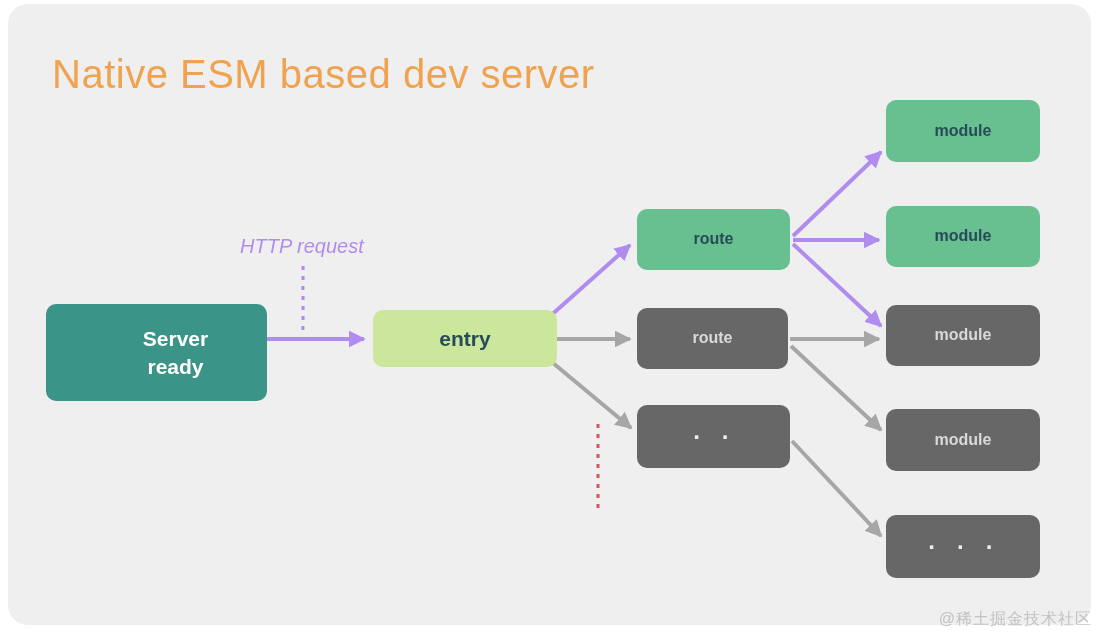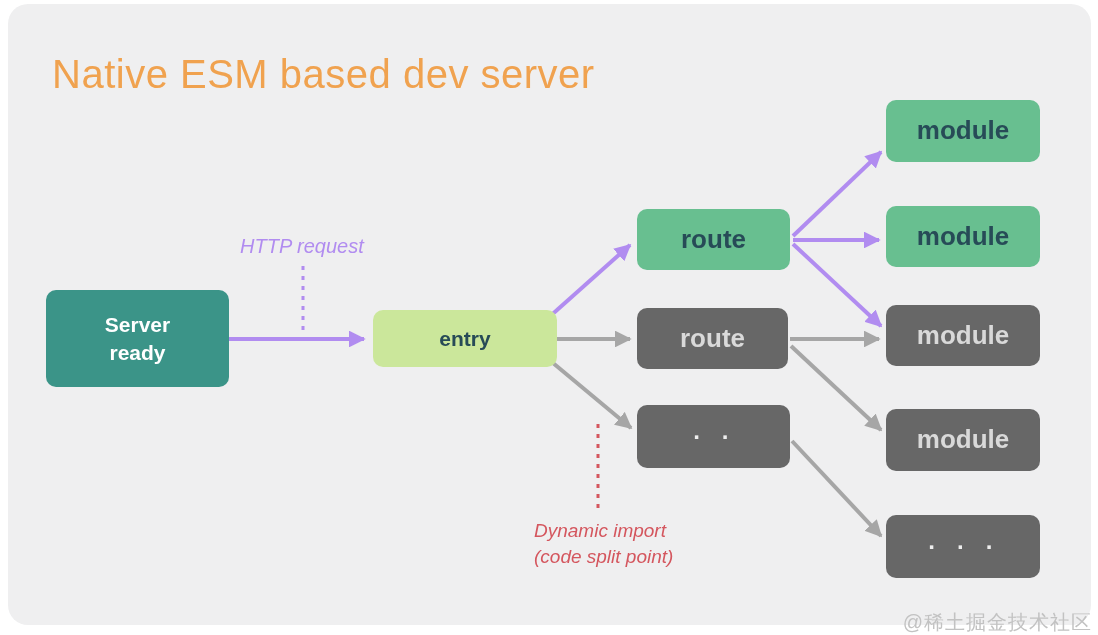--- a/index.html
+++ b/index.html
@@ -38,37 +38,37 @@
   .dash-red     { stroke: var(--red, #d4565e); stroke-width: 3; stroke-dasharray: 4 6; fill: none; }
   .head-purple  { fill: var(--purple, #b18cf0); }
   .head-gray    { fill: var(--gray-arrow, #a6a6a6); }
   .node {
     position: absolute;
     display: flex;
     align-items: center;
     justify-content: center;
     text-align: center;
     border-radius: 10px;
-    font-size: 26px;
+    font-size: 16px;
     font-weight: 600;
     white-space: pre-line;
     line-height: 1.3;
   }
   .node.teal   { background: var(--teal, #3b9488);  color: #ffffff; font-weight: 700; font-size: 21px; }
   .node.lime   { background: var(--lime, #cbe79b);  color: var(--dark-text, #274b57); font-weight: 700; font-size: 21px; }
   .node.green  { background: var(--green, #68bf90); color: var(--dark-text, #274b57); }
   .node.gray   { background: var(--gray-box, #676767); color: #d9d9d9; }
   .node.dots   { color: #eeeeee; font-size: 24px; letter-spacing: 4px; word-spacing: 6px; }
   .floating-label { position: absolute; pointer-events: none; font-style: italic; }
   .http-label { left: 240px; top: 235px; font-size: 20px; color: var(--purple, #b18cf0); }
   .dynamic-label { left: 534px; top: 518px; font-size: 19px; line-height: 26px; color: var(--red, #d4565e); }
   .watermark {
     position: absolute;
     right: 6px; top: 609px;
-    font-size: 20px;
+    font-size: 16px;
     color: var(--watermark, #c2c2c2);
     letter-spacing: 1px;
   }
 </style>
 </head>
 <body>
 
 <div class="stage">
   <div class="panel"></div>
 
@@ -94,21 +94,21 @@
     <line class="arrow-purple" x1="793" y1="244" x2="881" y2="326" marker-end="url(#hp)"></line>
 
     <line class="arrow-gray" x1="790" y1="339" x2="879" y2="339" marker-end="url(#hg)"></line>
     <line class="arrow-gray" x1="791" y1="346" x2="881" y2="430" marker-end="url(#hg)"></line>
     <line class="arrow-gray" x1="792" y1="441" x2="881" y2="536" marker-end="url(#hg)"></line>
 
     <line class="dash-purple" x1="303" y1="266" x2="303" y2="330"></line>
     <line class="dash-red" x1="598" y1="424" x2="598" y2="514"></line>
   </svg>
 
-  <div class="node teal" style="left:46px;  top:290px; width:183px; height:97px;">Server
+  <div class="node teal" style="left:46px;  top:304px; width:183px; height:97px;padding-left:38px;">Server
 ready</div>
 
   <div class="node lime" style="left:373px; top:310px; width:184px; height:57px;">entry</div>
 
   <div class="node green" style="left:637px; top:209px; width:153px; height:61px;">route</div>
 
   <div class="node gray" style="left:637px; top:308px; width:151px; height:61px;">route</div>
 
   <div class="node gray dots" style="left:637px; top:405px; width:153px; height:63px;">· ·</div>
 
@@ -117,19 +117,15 @@
   <div class="node green" style="left:886px; top:206px; width:154px; height:61px;">module</div>
 
   <div class="node gray" style="left:886px; top:305px; width:154px; height:61px;">module</div>
 
   <div class="node gray" style="left:886px; top:409px; width:154px; height:62px;">module</div>
 
   <div class="node gray dots" style="left:886px; top:515px; width:154px; height:63px;">· · ·</div>
 
   <div class="floating-label http-label">HTTP request</div>
 
-  <div class="floating-label dynamic-label">
-    <div>Dynamic import</div>
-    <div>(code split point)</div>
-  </div>
 
   <div class="watermark">@稀土掘金技术社区</div>
 </div>
 
 </body></html>

